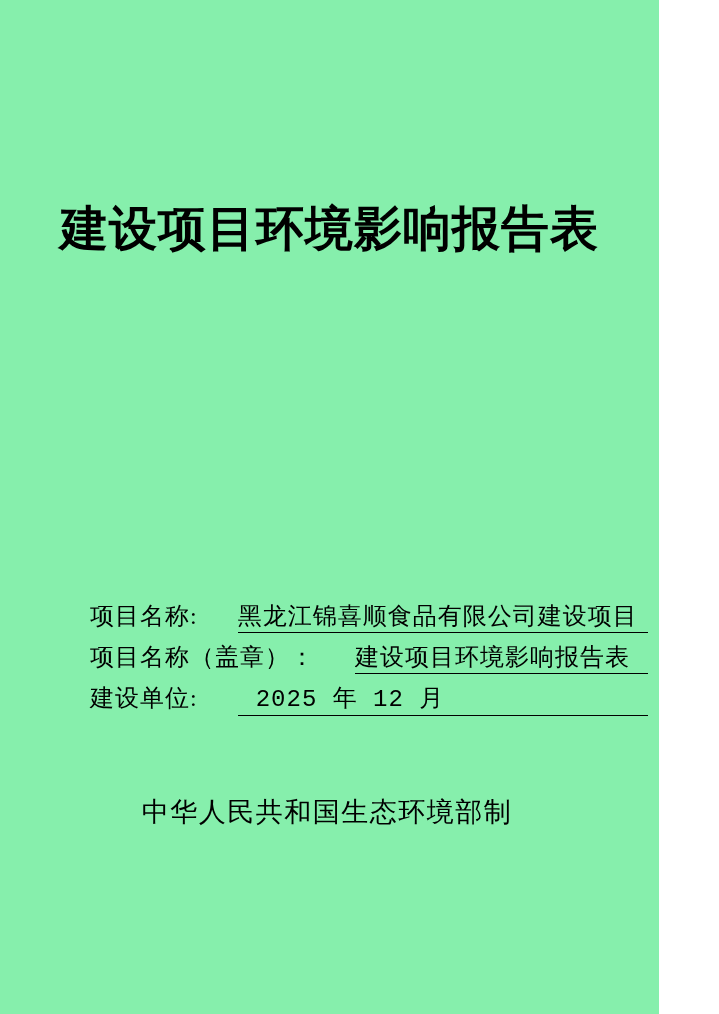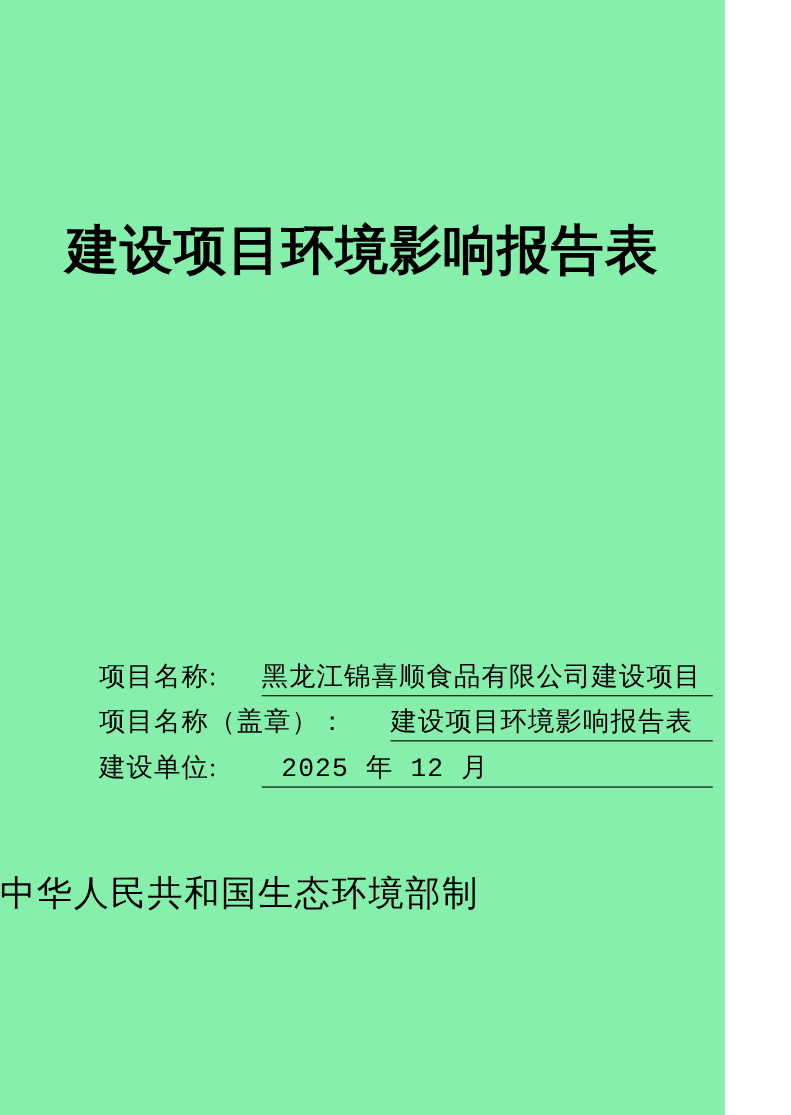--- a/index.html
+++ b/index.html
@@ -61,23 +61,23 @@
   .form-value.left-align {
     text-align: left;
     padding-left: 18px;
     font-family: Liberation Mono, monospace;
   }
   .footer-line {
     position: absolute;
     top: 797px;
     left: 0;
     right: 5px;
-    text-align: left;
+    text-align: center;
     font-family: "Liberation Serif", serif;
-    font-size: 32px;
+    font-size: 27px;
     line-height: 31px;
     letter-spacing: 1.5px;
     color: #000000;
     white-space: nowrap;
   }
 </style>
 </head>
 <body>
 
 <div class="page">

